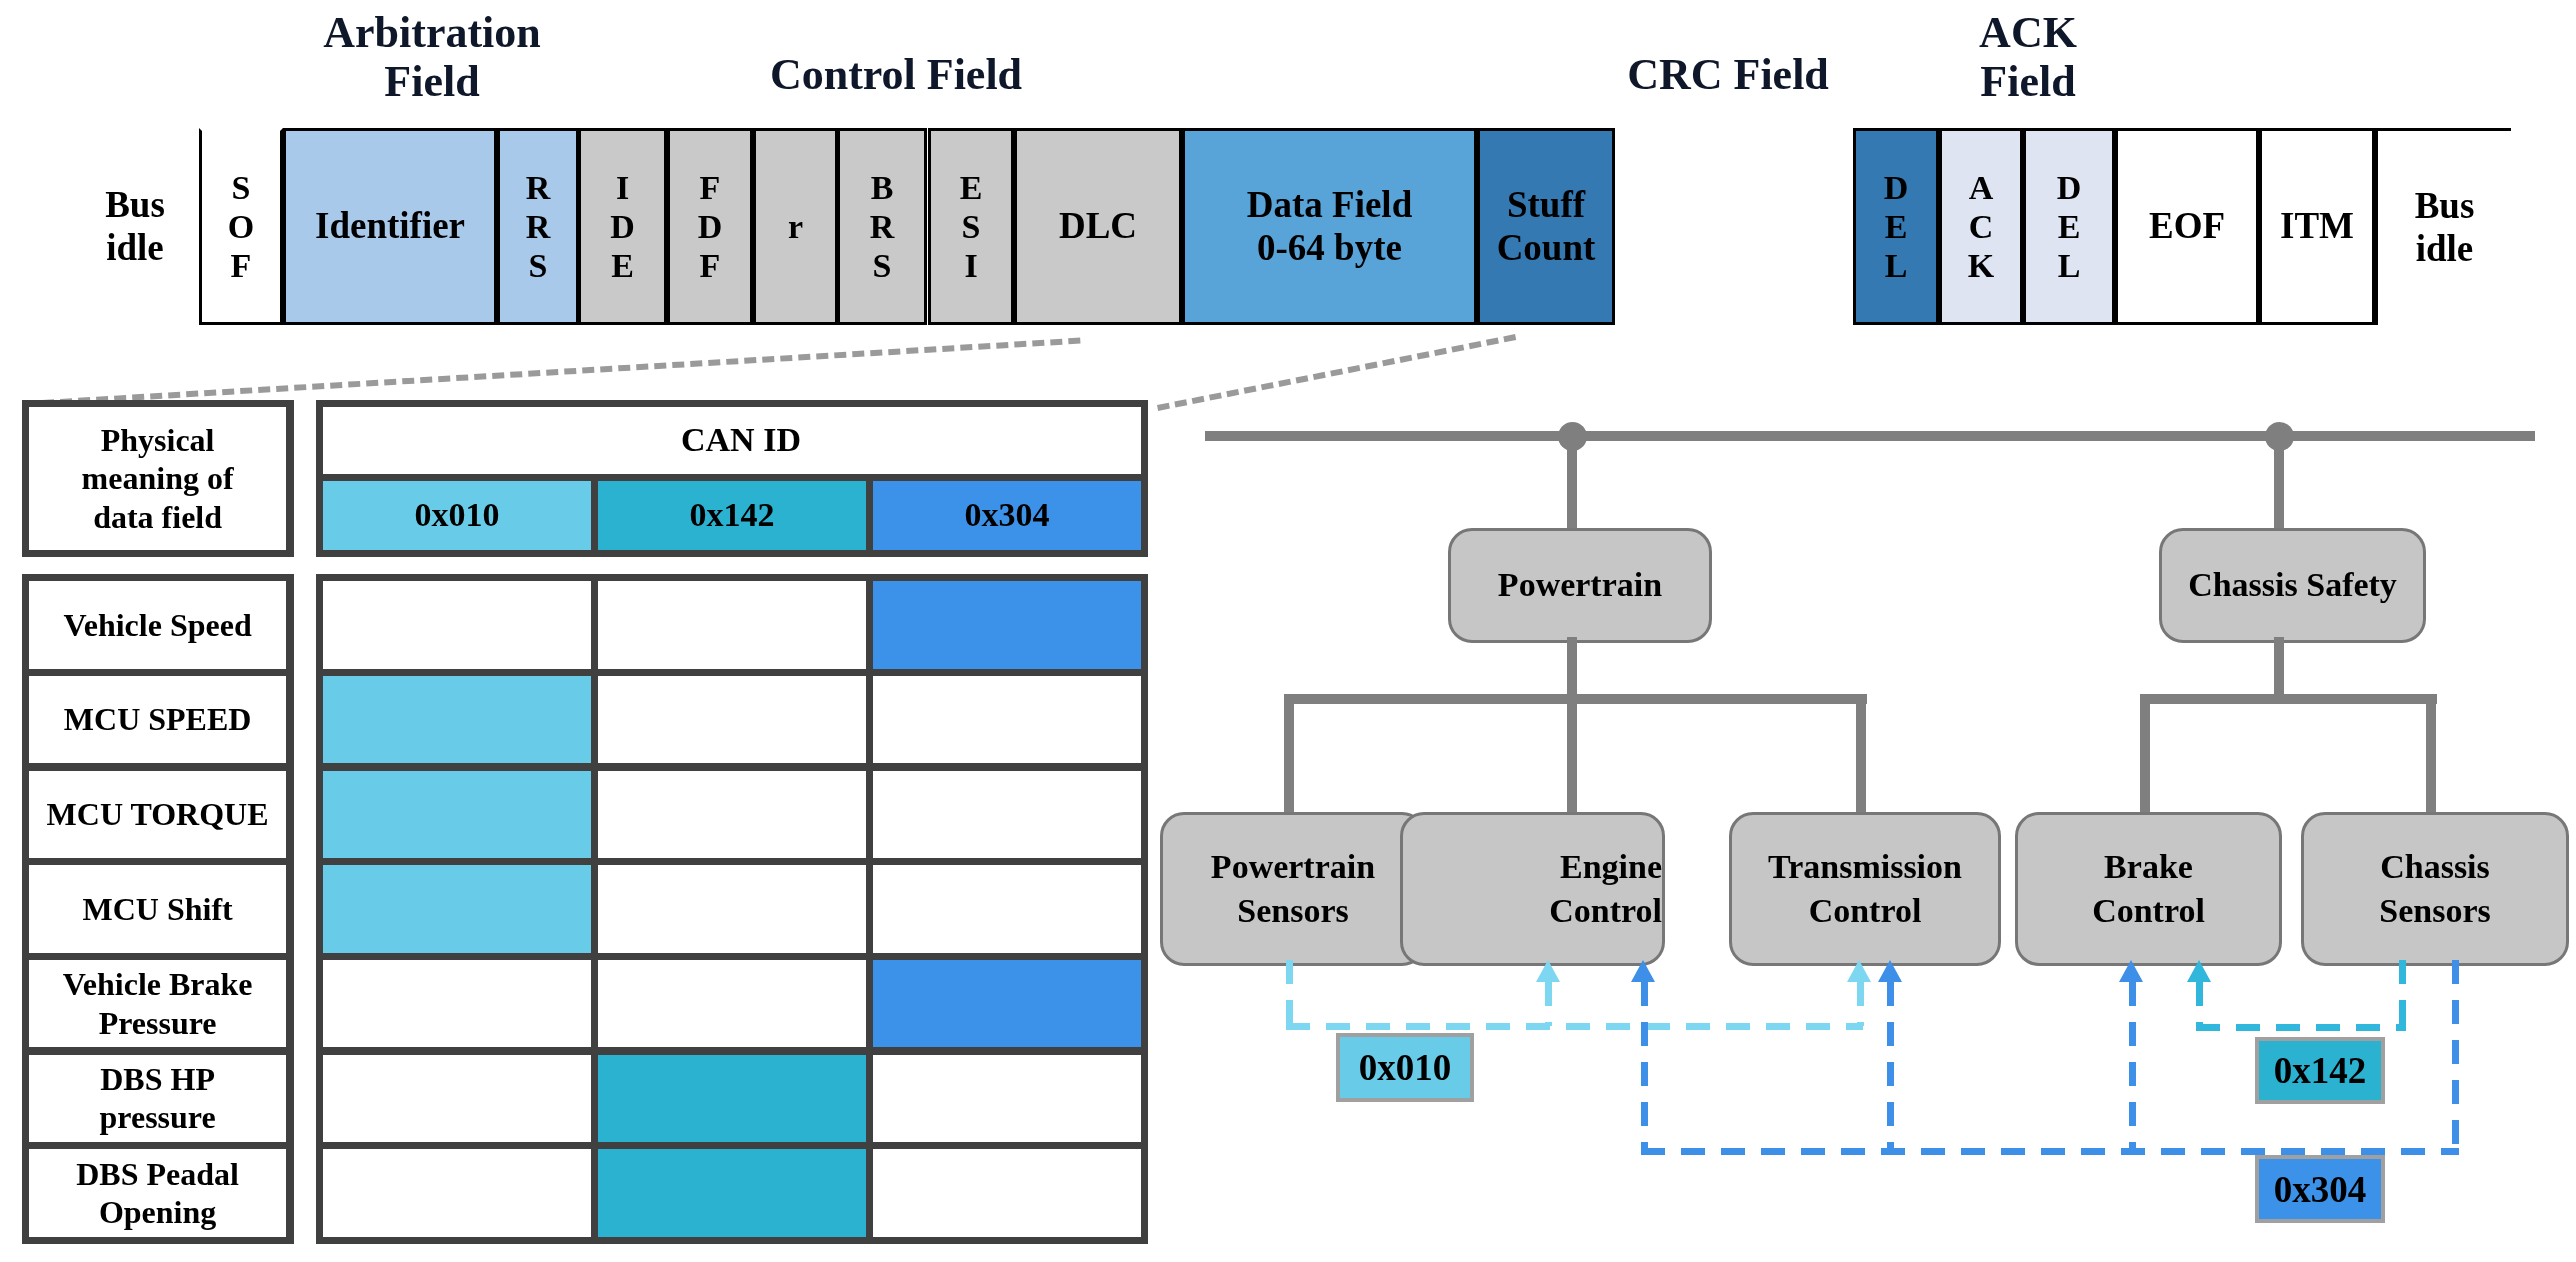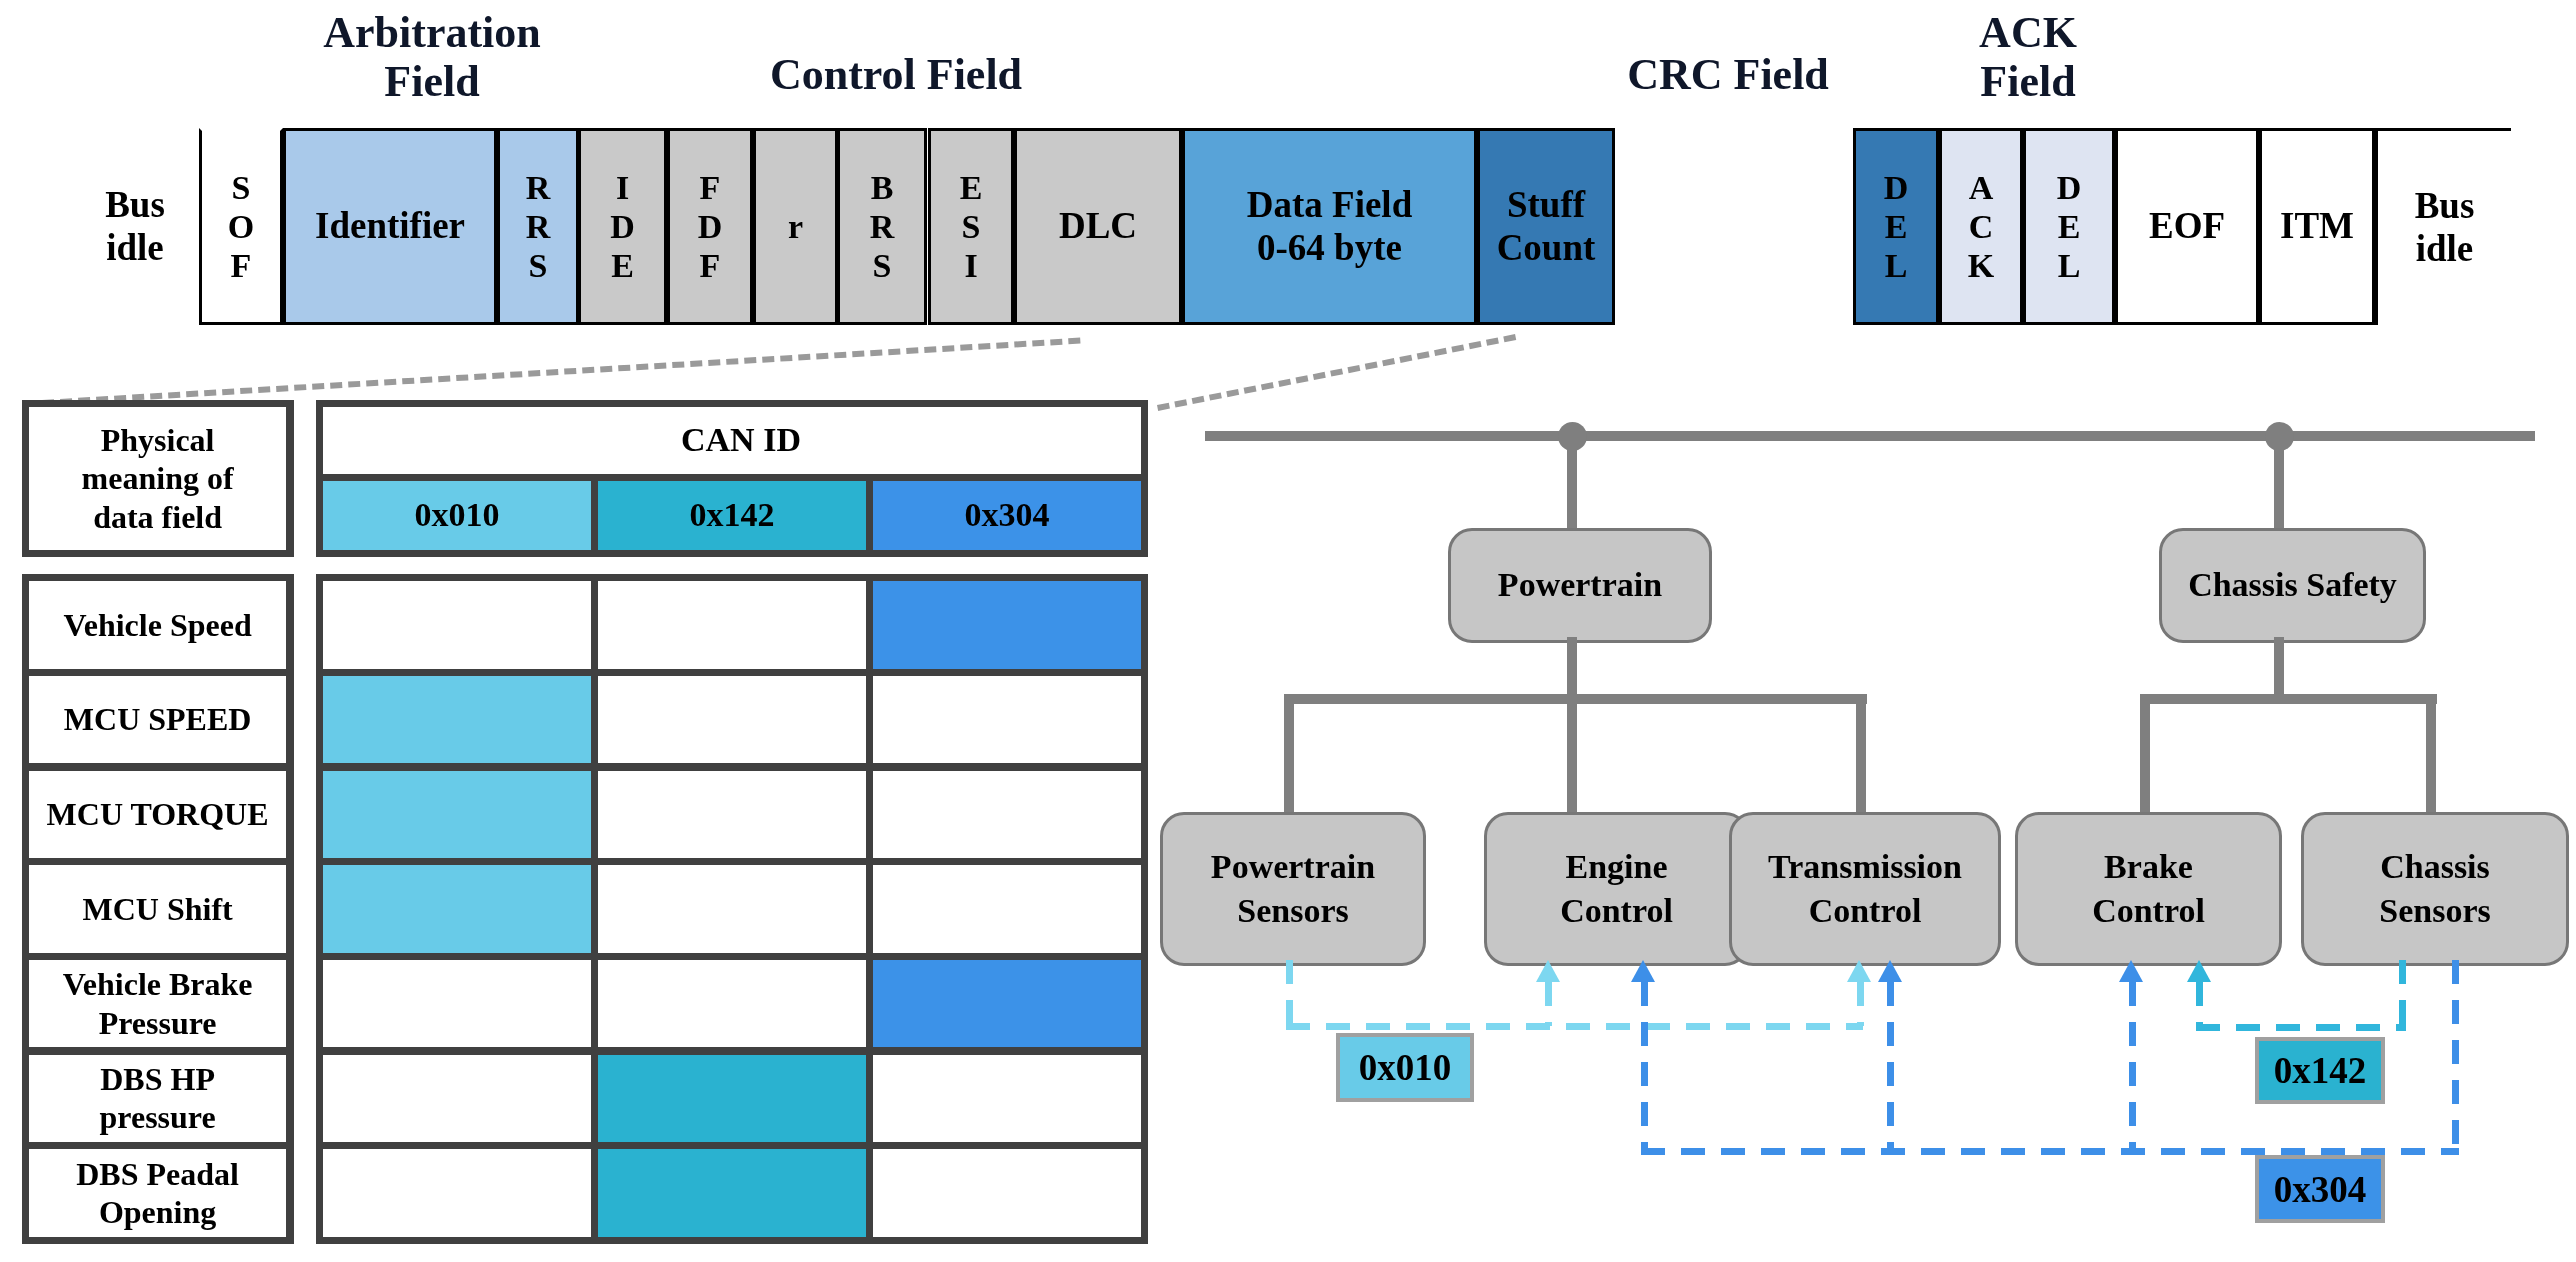--- a/index.html
+++ b/index.html
@@ -225,21 +225,21 @@
   <div class="busline" style="left:1284px;top:694px;width:10.4px;height:118px;"></div>
   <div class="busline" style="left:1567px;top:694px;width:10.4px;height:118px;"></div>
   <div class="busline" style="left:1856px;top:694px;width:10.4px;height:118px;"></div>
   <div class="busline" style="left:2140px;top:694px;width:10.4px;height:118px;"></div>
   <div class="busline" style="left:2426px;top:694px;width:10.4px;height:118px;"></div>
 
   <div class="node" style="left:1160px;top:812px;width:260px;height:148px;">
       <div>Powertrain</div>
       <div>Sensors</div>
     </div>
-  <div class="node" style="left:1484px;top:812px;width:259px;height:148px;">
+  <div class="node" style="left:1400px;top:812px;width:259px;height:148px;align-items:flex-end;">
       <div>Engine</div>
       <div>Control</div>
     </div>
   <div class="node" style="left:1729px;top:812px;width:266px;height:148px;">
       <div>Transmission</div>
       <div>Control</div>
     </div>
   <div class="node" style="left:2015px;top:812px;width:261px;height:148px;">
       <div>Brake</div>
       <div>Control</div>

